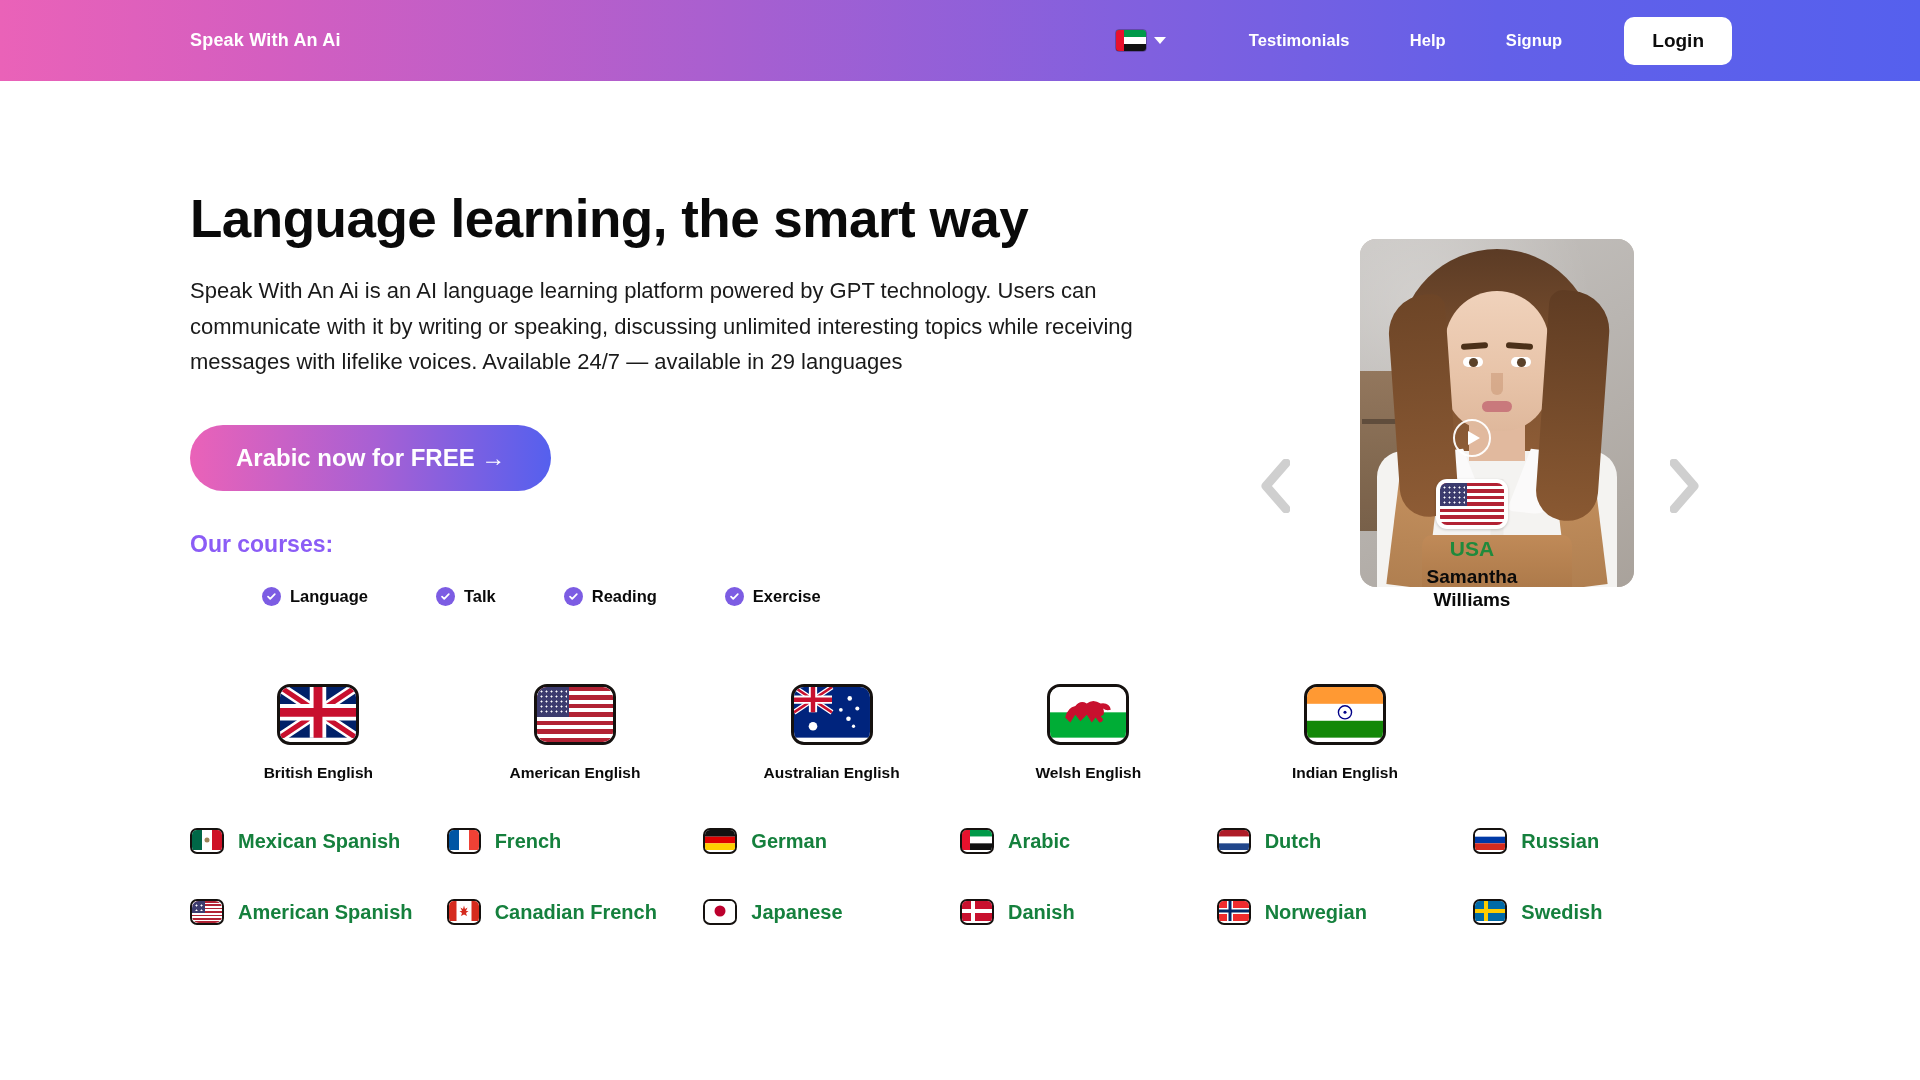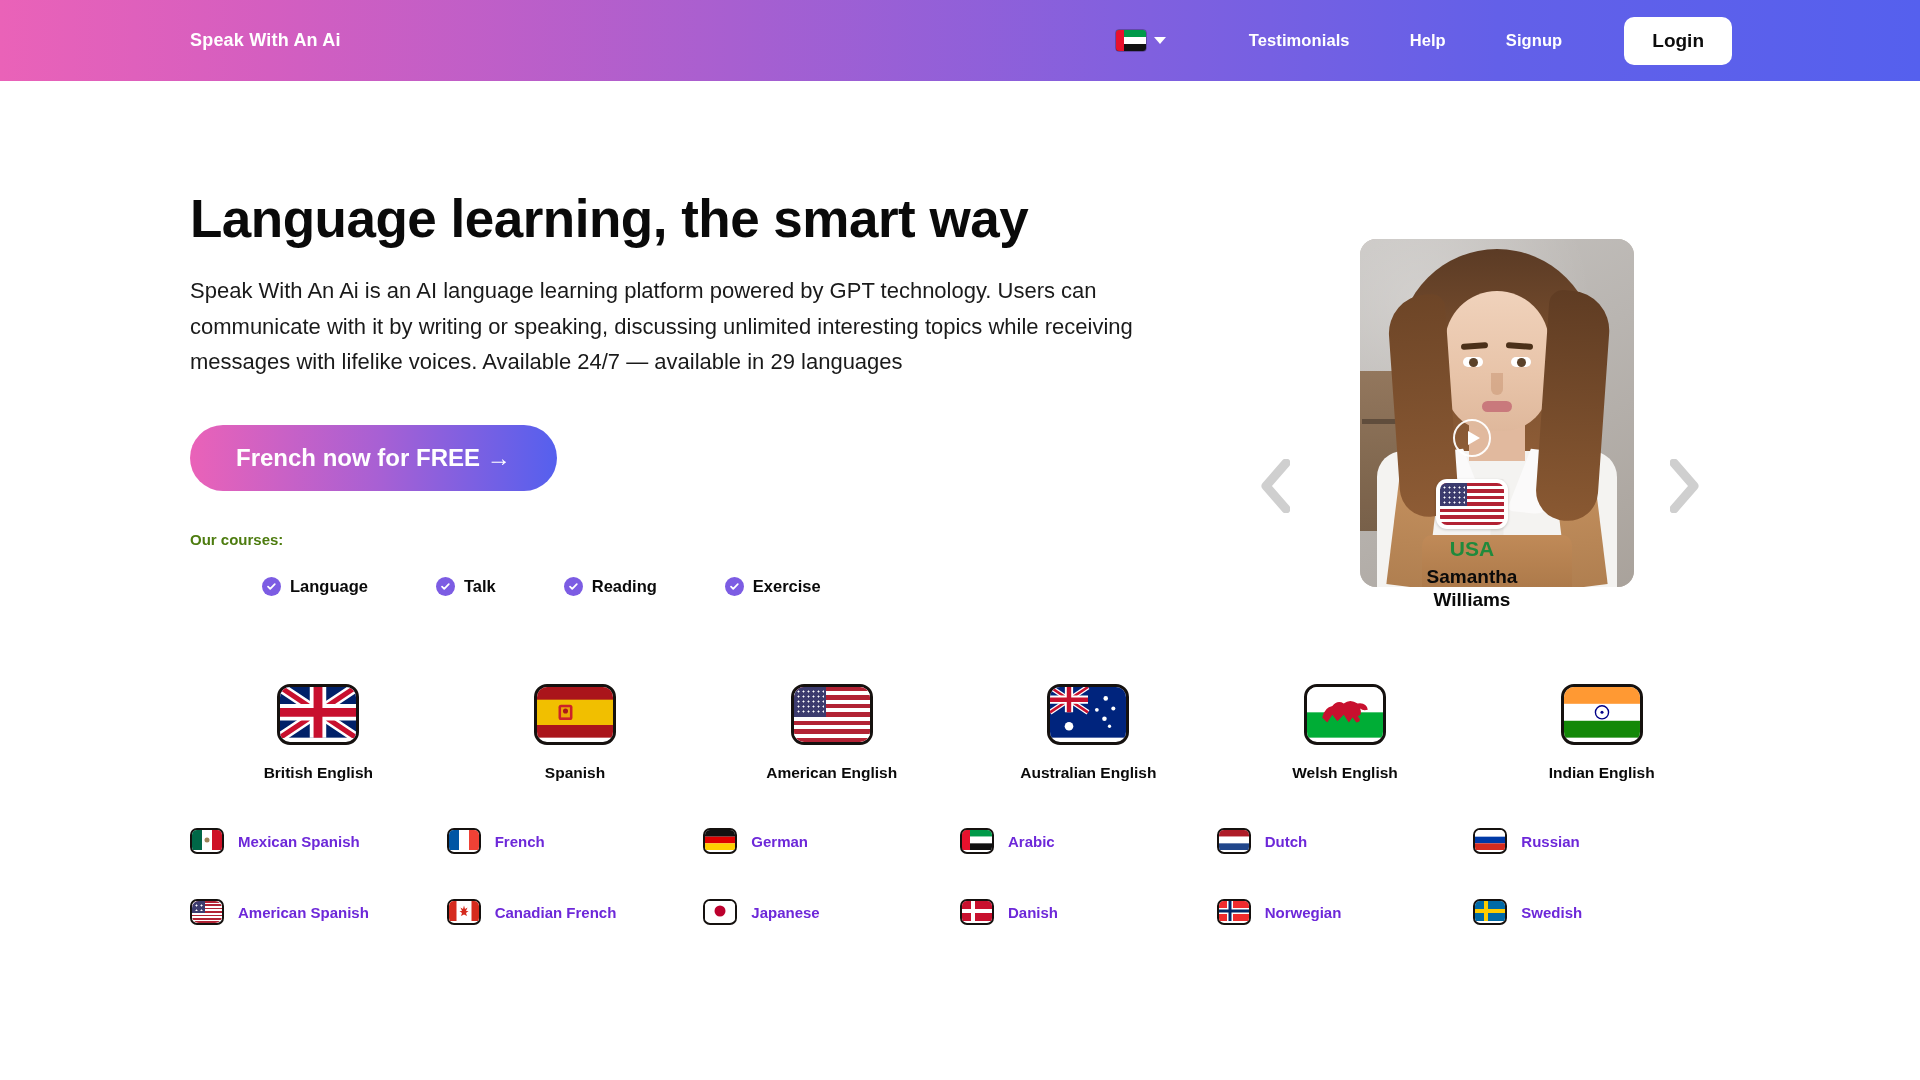--- a/index.html
+++ b/index.html
@@ -66,21 +66,21 @@
   }
   .cta{
     margin-top:45px;
     display:inline-flex; align-items:center; justify-content:center;
     padding:0 46px; height:66px;
     background:linear-gradient(90deg,#ea62b8 0%, #a760d4 52%, #5560ee 100%);
     color:#ffffff; font-size:24px; font-weight:bold;
     border:none; border-radius:33px; cursor:pointer;
     font-family:"Liberation Sans", sans-serif; white-space:nowrap;
   }
-  .courses-label{ margin-top:40px; font-size:15px; font-weight:bold; color:#4d7c0f; }
+  .courses-label{ margin-top:40px; font-size:23px; font-weight:bold; color:#8b5cf6; }
   .courses{ margin-top:29px; margin-left:72px; display:flex; align-items:center; gap:0; }
   .course{ display:flex; align-items:center; gap:9px; margin-right:68px; white-space:nowrap; }
   .check{
     width:19px;height:19px;border-radius:50%;background:#7c5ce3;
     display:inline-flex;align-items:center;justify-content:center;flex:0 0 auto;
   }
   .check svg{ display:block; }
   .course-name{ font-size:16.5px; font-weight:bold; color:#0a0a0a; }
 
   
@@ -228,21 +228,21 @@
   }
   .big-label{ margin-top:19px; font-size:15.5px;font-weight:bold;color:#0a0a0a;white-space:nowrap;}
 
   .row-small{ margin-top:46px; padding:0 190px;
     display:grid;grid-template-columns:repeat(6,1fr); row-gap:45px; }
   .sm-item{ display:flex;align-items:center;gap:14px;cursor:pointer; }
   .sm-flag{
     width:34px;height:26px;border-radius:7px;overflow:hidden;position:relative;
     border:2.5px solid #15110f;background:#fff; flex:0 0 auto;
   }
-  .sm-label{ font-size:15px;font-weight:bold;color:#6d28d9;white-space:nowrap;}
+  .sm-label{ font-size:20px;font-weight:bold;color:#15803d;white-space:nowrap;}
 
   
   .fl{position:absolute;inset:0;}
 </style>
 </head>
 <body>
 
 <div class="topbar">
   <div class="brand">Speak With An Ai</div>
 
@@ -265,21 +265,21 @@
     <button class="login-btn">Login</button>
   </div>
 </div>
 
 <div class="hero">
 
   <div class="hero-left">
     <h1 class="headline">Language learning, the smart way</h1>
     <p class="lede">Speak With An Ai is an AI language learning platform powered by GPT technology. Users can communicate with it by writing or speaking, discussing unlimited interesting topics while receiving messages with lifelike voices. Available 24/7 — available in 29 languages</p>
 
-    <button class="cta">French now for FREE →</button>
+    <button class="cta">Arabic now for FREE →</button>
 
     <div class="courses-label">Our courses:</div>
 
     <div class="courses">
       <div class="course">
         <span class="check">
           <svg width="11" height="11" viewBox="0 0 12 12">
               <path d="M2.2 6.2l2.4 2.4 5-5.2" stroke="#fff" stroke-width="1.9" fill="none" stroke-linecap="round" stroke-linejoin="round"></path>
             </svg>
         </span>
@@ -385,34 +385,20 @@
           <rect width="60" height="40" fill="#012169"></rect>
           <path d="M0,0 L60,40 M60,0 L0,40" stroke="#fff" stroke-width="8"></path>
           <path d="M0,0 L60,40 M60,0 L0,40" stroke="#C8102E" stroke-width="4"></path>
           <path d="M30,0 V40 M0,20 H60" stroke="#fff" stroke-width="13"></path>
           <path d="M30,0 V40 M0,20 H60" stroke="#C8102E" stroke-width="7"></path>
         </svg>
       </div>
       <div class="big-label">British English</div>
     </div>
 
-    <div class="big-item">
-      <div class="big-flag">
-        <svg class="fl" viewBox="0 0 60 40" preserveAspectRatio="none">
-          <rect width="60" height="40" fill="#AA151B"></rect>
-          <rect y="10" width="60" height="20" fill="#F1BF00"></rect>
-          <g transform="translate(17,14)">
-            <rect width="11" height="12" rx="2" fill="#C8102E" opacity=".9"></rect>
-            <rect x="2" y="2" width="7" height="8" fill="#F1BF00" opacity=".85"></rect>
-            <circle cx="5.5" cy="5" r="2" fill="#AD1519"></circle>
-          </g>
-        </svg>
-      </div>
-      <div class="big-label">Spanish</div>
-    </div>
 
     <div class="big-item">
       <div class="big-flag">
         <div class="us-flag">
             <div class="stripes"></div>
             <div class="canton"></div>
           </div>
       </div>
       <div class="big-label">American English</div>
     </div>

